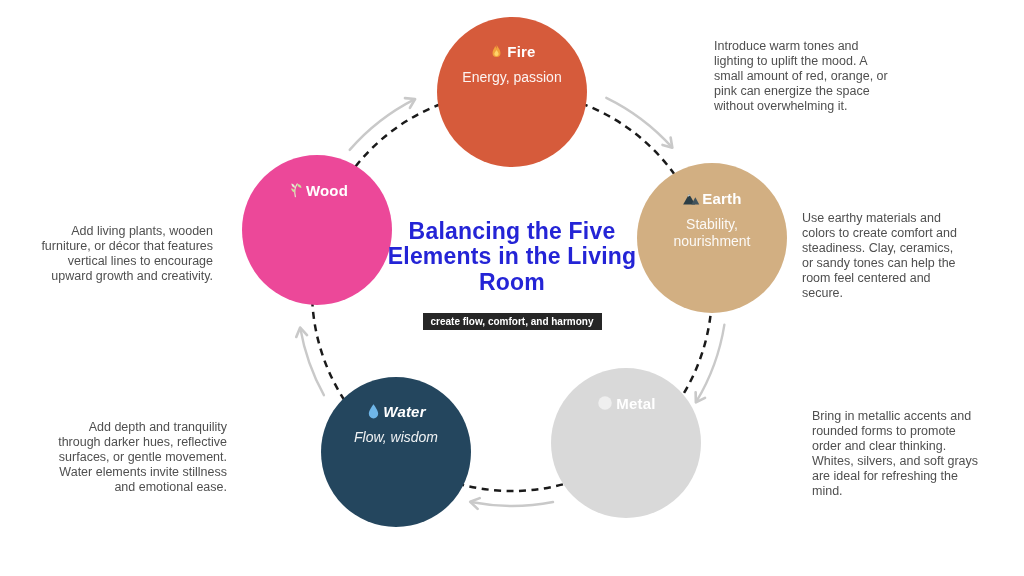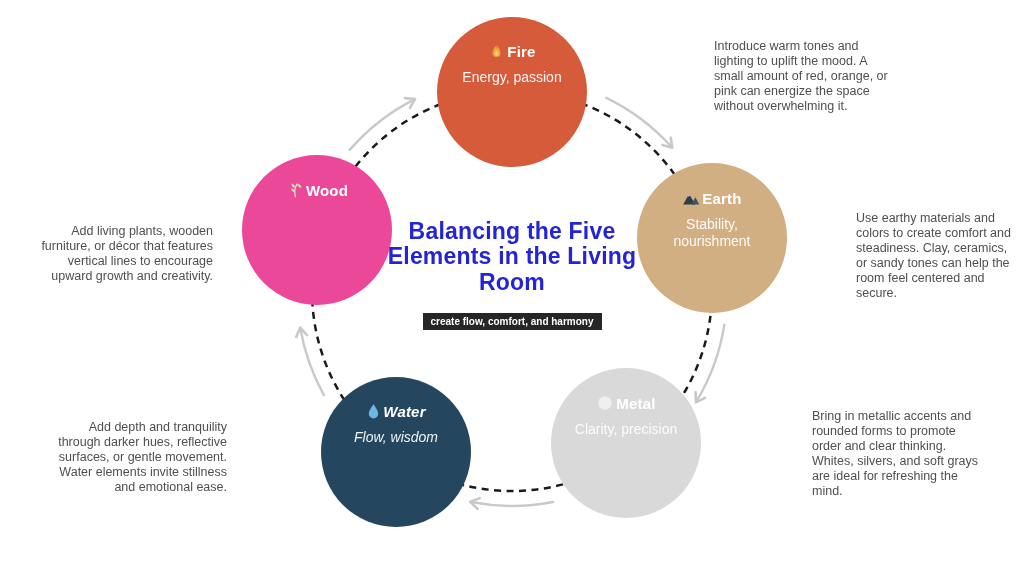--- a/index.html
+++ b/index.html
@@ -46,21 +46,21 @@
   .subtitle {
     display:inline; background:#262626; color:#ffffff; font-weight:bold;
     font-size:10px; line-height:1.65; padding:3px 8px;
     -webkit-box-decoration-break:clone; box-decoration-break:clone;
   }
 
   .note {
     position:absolute; font-size:12.5px; line-height:1.2; color:#4f4f4f;
   }
   .note-fire  { left:714px;  top:26px;  width:180px; text-align:left;  }
-  .note-earth { left:856px;  top:198px; width:162px; text-align:left;  }
+  .note-earth { left:802px;  top:198px; width:162px; text-align:left;  }
   .note-metal { left:812px;  top:396px; width:172px; text-align:left;  }
   .note-wood  { right:811px; top:211px; width:175px; text-align:right; }
   .note-water { right:797px; top:407px; width:172px; text-align:right; }
 </style>
 </head>
 <body>
 
 <div id="canvas">
 
   <svg class="underlay" width="1024" height="576" viewBox="0 0 1024 576" aria-hidden="true">
@@ -100,21 +100,20 @@
     <div class="elem-desc">Stability, nourishment</div>
   </div>
 
   <div class="elem-circle pos-metal" style="background-color: rgb(217, 217, 217);">
     <div class="elem-name">
       <svg width="18" height="18" viewBox="0 0 24 24">
         <circle cx="12" cy="12" r="9" fill="#efefef"></circle>
       </svg>
       <span>Metal</span>
     </div>
-    <div class="elem-desc">Clarity, precision</div>
   </div>
 
   <div class="elem-circle pos-water" style="background-color: rgb(36, 70, 94); font-style: italic;">
     <div class="elem-name">
       <svg width="15" height="17" viewBox="0 0 24 26">
         <path d="M12 1.5 C12 1.5 4.5 11 4.5 16.5 A7.5 7.5 0 0 0 19.5 16.5 C19.5 11 12 1.5 12 1.5 Z" fill="#6fb6e8"></path>
       </svg>
       <span>Water</span>
     </div>
     <div class="elem-desc">Flow, wisdom</div>

